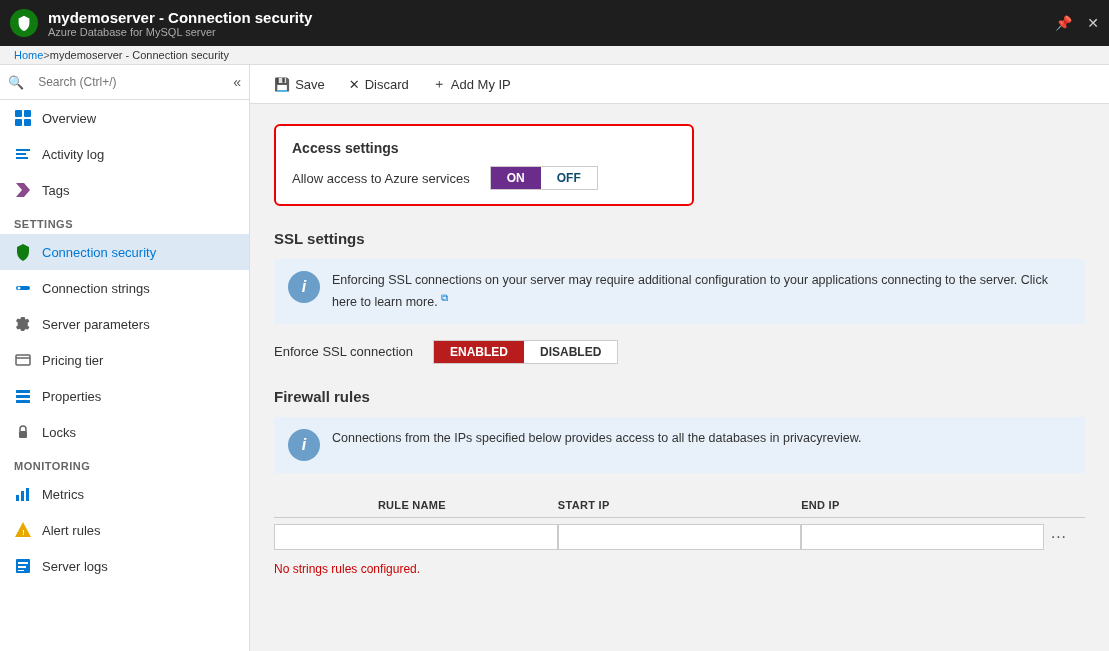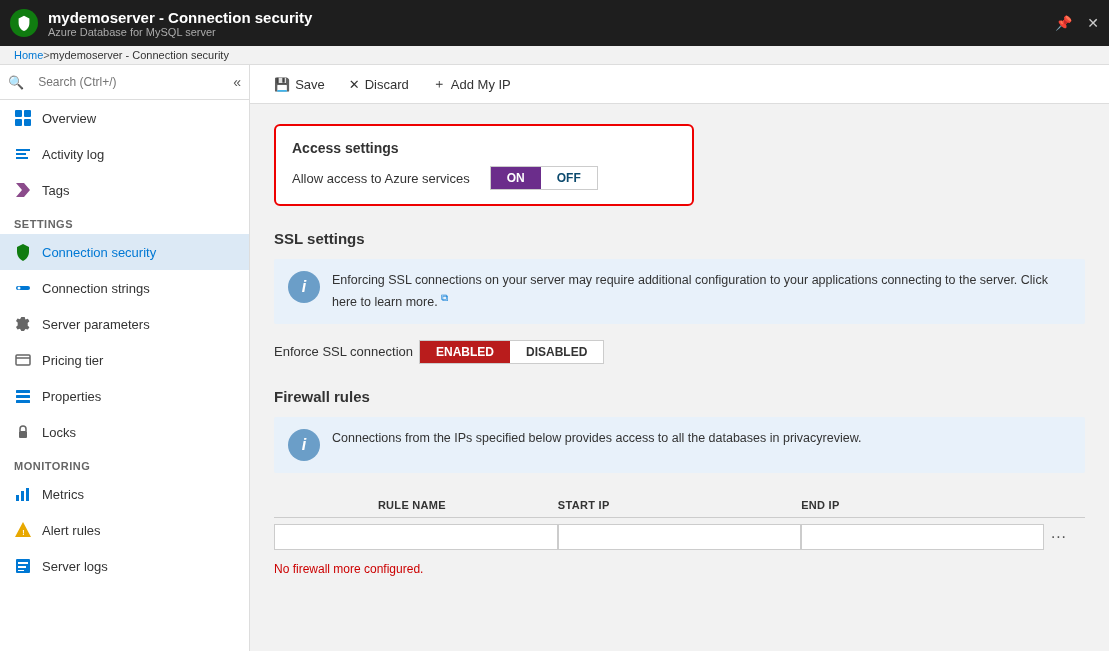--- a/index.html
+++ b/index.html
@@ -201,21 +201,21 @@
     .info-text {
       font-size: 12.5px;
       color: #333;
       line-height: 1.5;
     }
     .external-icon { font-size: 10px; color: #0078d4; vertical-align: super; }
 
     .ssl-toggle-row {
       display: flex;
       align-items: center;
-      gap: 6px;
+      gap: 20px;
       margin-bottom: 24px;
       font-size: 13px;
     }
     .ssl-toggle-group {
       display: flex;
       border: 1px solid #ccc;
     }
     .ssl-toggle-btn {
       padding: 4px 16px;
       cursor: pointer;
@@ -492,18 +492,18 @@
           </thead>
           <tbody>
             <tr>
               <td><input type="text" class="fw-input" style=""></td>
               <td><input type="text" class="fw-input" style=""></td>
               <td><input type="text" class="fw-input" style=""></td>
               <td><span class="fw-dots">···</span></td>
             </tr>
           </tbody>
         </table>
-        <div class="no-rules-text">No firewall more configured.</div>
+        <div class="no-rules-text">No strings rules configured.</div>
       </div>
 
     </div>
   </div>
 </div>
 
 </body></html>

